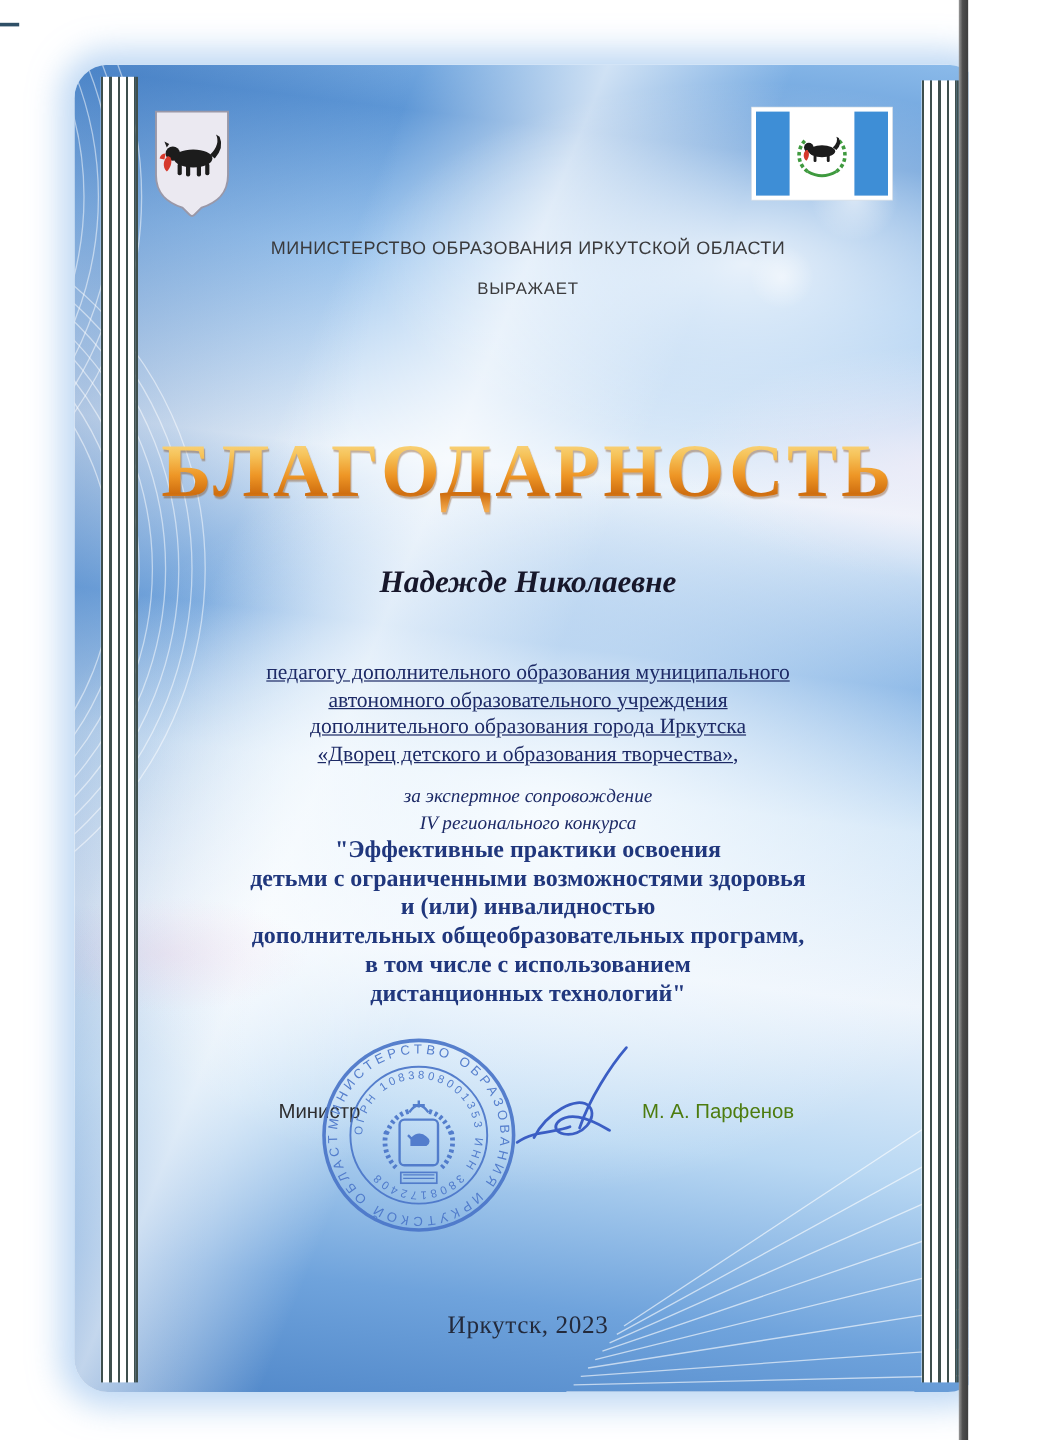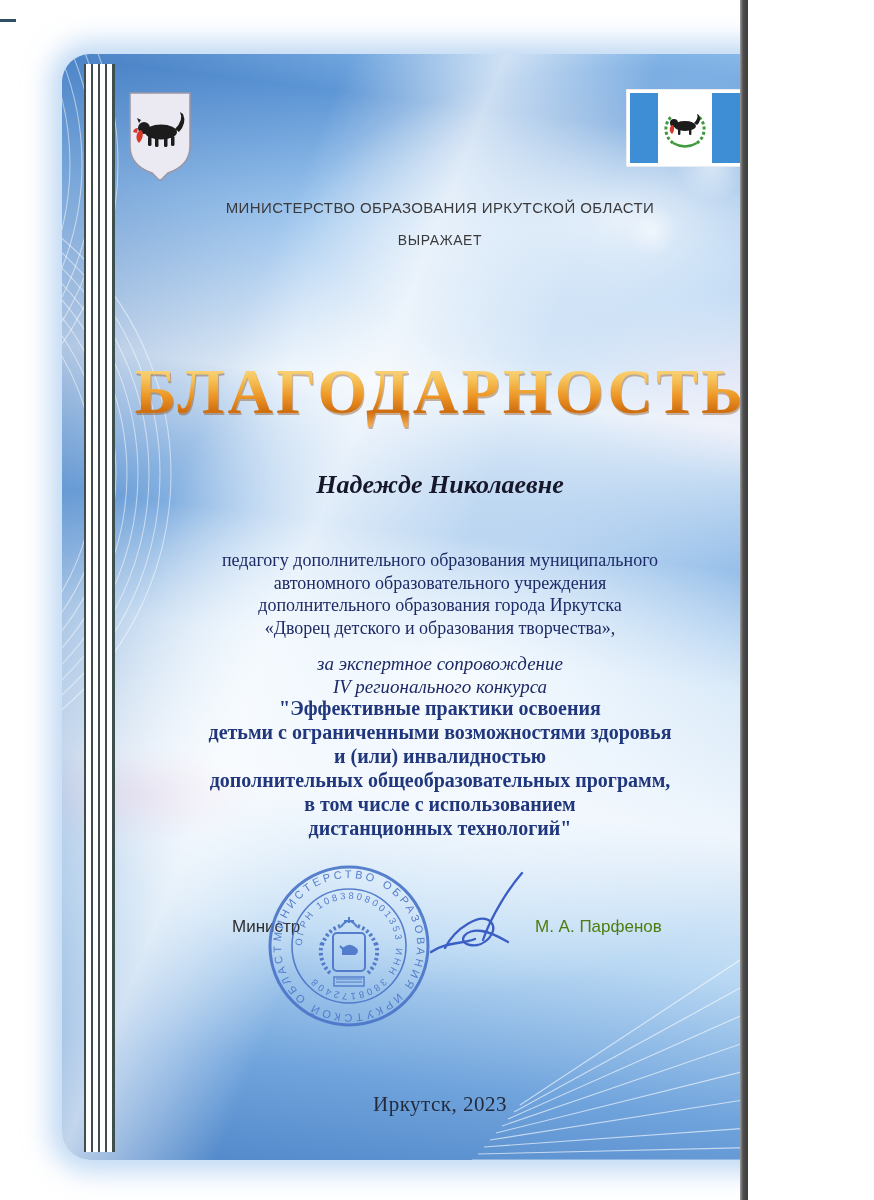--- a/index.html
+++ b/index.html
@@ -1,17 +1,17 @@
 <!DOCTYPE html>
 <html lang="ru"><head>
 <meta charset="utf-8">
 <style>
   html,body{margin:0;padding:0;background:#ffffff;}
   .page{
-    position:relative;width:748px;height:1200px;background:#ffffff;
+    position:relative;width:807px;height:1200px;background:#ffffff;
     overflow:hidden;font-family:"Liberation Serif",serif;
   }
   
   .scan-edge{position:absolute;right:0;top:0;width:8px;height:1200px;
     background:linear-gradient(90deg,#9a9a9a,#4e4e4e 40%,#3c3c3c);}
   .scan-mark{position:absolute;left:0;top:19px;width:16px;height:3px;background:#2e4f66;}
   
   .bg{
     position:absolute;left:62px;top:54px;width:756px;height:1106px;
     border-radius:28px;overflow:hidden;
@@ -53,22 +53,22 @@
     top:332px;font-size:63px;font-weight:700;letter-spacing:3px;
     color:#e8941f;
     background:linear-gradient(180deg,#fde9a6 0%,#f6c35a 32%,#ee9626 55%,#cf6e0f 76%,#f3a94c 95%);
     -webkit-background-clip:text;background-clip:text;
     -webkit-text-fill-color:transparent;
     filter:drop-shadow(1px 2px 0 rgba(125,62,8,.38));
     margin-top:24px;
   }
   .name{top:470px;font-size:26px;font-weight:700;font-style:italic;
         color:#17172b;line-height:30px;text-align:center;}
-  .position{top:549px;font-size:18px;color:#1d2a66;line-height:22.5px;}
-  .reason{top:652px;font-size:19px;font-style:italic;color:#1d2a66;line-height:23px;}
+  .position{top:549px;font-size:18px;color:#1d2a66;line-height:22.5px;text-decoration:underline;}
+  .reason{top:652px;font-size:16px;font-style:italic;color:#1d2a66;line-height:23px;}
   .contest{top:696px;font-size:20px;font-weight:700;color:#20377d;line-height:24px;}
   .footer{top:1092px;font-size:21px;color:#232a3c;letter-spacing:.5px;}
   
   .post{position:absolute;left:232px;top:917px;font-family:"Liberation Sans",sans-serif;
         font-size:17px;color:#2e2e30;}
   .minname{position:absolute;left:535px;top:917px;font-family:"Liberation Sans",sans-serif;
         font-size:17px;color:#4d7c0f;}
   .seal{position:absolute;left:264px;top:861px;width:170px;height:170px;opacity:.92;}
   .sign{position:absolute;left:425px;top:868px;width:112px;height:96px;}
 </style>

